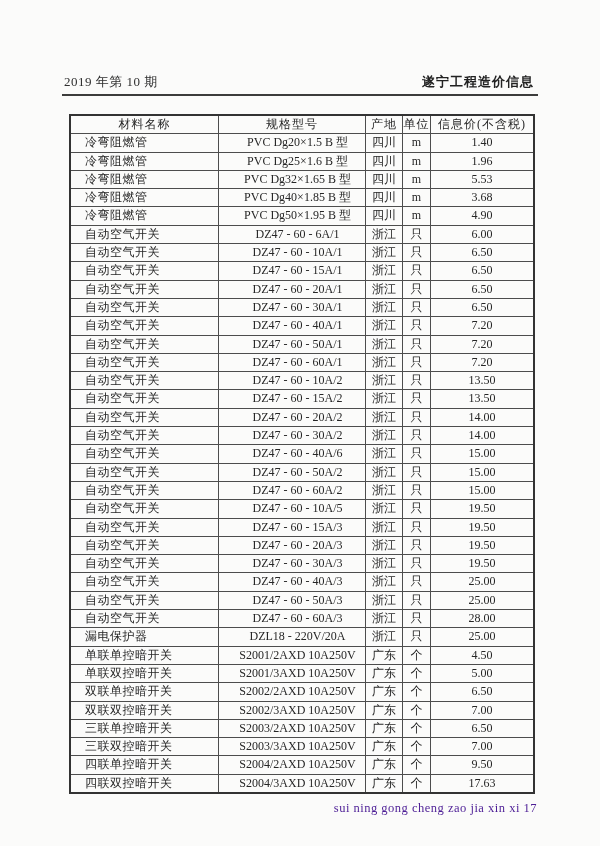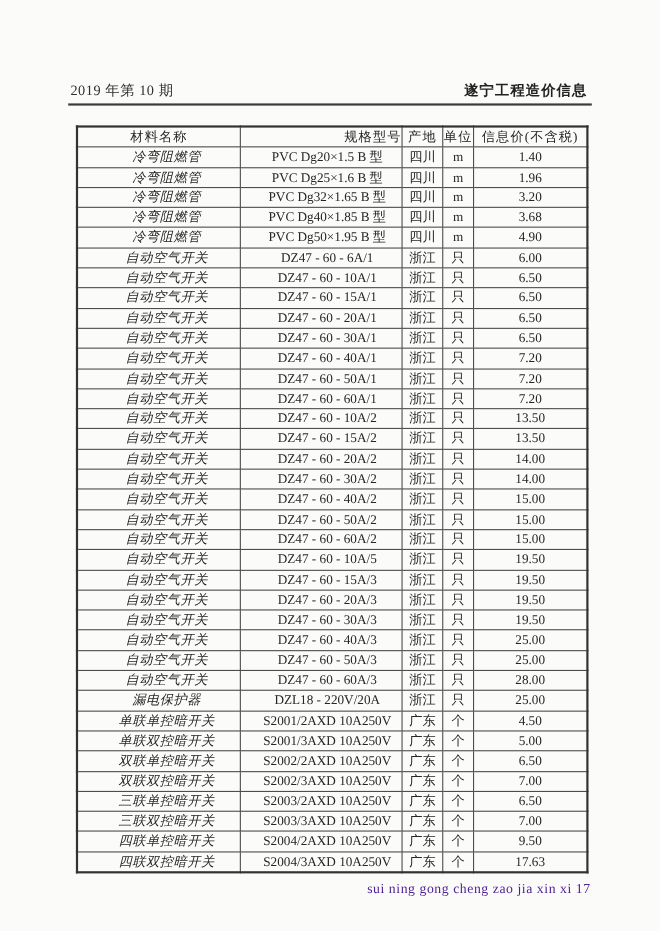--- a/index.html
+++ b/index.html
@@ -40,21 +40,21 @@
   .price-table th, .price-table td {
     border: 1px solid #4d4d4d;
     height: 17.3px;
     line-height: 17.3px;
     padding: 0;
     overflow: hidden;
     white-space: nowrap;
     font-weight: normal;
   }
   .price-table th { text-align: center; letter-spacing: 1px; }
-  td.c-name  { text-align: center; padding-left: 14px; letter-spacing: 0.5px; font-style: italic; }
+  td.c-name  { text-align: left; padding-left: 14px; letter-spacing: 0.5px; }
   td.c-spec  { text-align: center; padding-left: 11px; }
   td.c-origin, td.c-unit, td.c-price { text-align: center; }
 
   .page-footer {
     position: absolute;
     top: 801px; right: 63px;
     font-size: 12.5px;
     letter-spacing: 0.5px;
     color: #4c1d95;
   }
@@ -68,21 +68,21 @@
     <span class="issue">2019 年第 10 期</span>
     <span class="pub">遂宁工程造价信息</span>
   </div>
 
   <div class="header-rule"></div>
 
   <table class="price-table">
     <thead>
       <tr>
           <th style="width: 147px; margin-left: 36px;">材料名称</th>
-          <th style="width: 146px; text-align: right;">规格型号</th>
+          <th style="width: 146px;">规格型号</th>
           <th style="width: 36px;">产地</th>
           <th style="width: 27px;">单位</th>
           <th style="width: 102px;">信息价(不含税)</th>
         </tr>
     </thead>
     <tbody>
         <tr>
     <td class="c-name">冷弯阻燃管</td>
     <td class="c-spec">PVC Dg20×1.5 B 型</td>
     <td class="c-origin">四川</td>
@@ -94,21 +94,21 @@
     <td class="c-spec">PVC Dg25×1.6 B 型</td>
     <td class="c-origin">四川</td>
     <td class="c-unit">m</td>
     <td class="c-price">1.96</td>
   </tr>
         <tr>
     <td class="c-name">冷弯阻燃管</td>
     <td class="c-spec">PVC Dg32×1.65 B 型</td>
     <td class="c-origin">四川</td>
     <td class="c-unit">m</td>
-    <td class="c-price">3.20</td>
+    <td class="c-price">5.53</td>
   </tr>
         <tr>
     <td class="c-name">冷弯阻燃管</td>
     <td class="c-spec">PVC Dg40×1.85 B 型</td>
     <td class="c-origin">四川</td>
     <td class="c-unit">m</td>
     <td class="c-price">3.68</td>
   </tr>
         <tr>
     <td class="c-name">冷弯阻燃管</td>
@@ -196,21 +196,21 @@
   </tr>
         <tr>
     <td class="c-name">自动空气开关</td>
     <td class="c-spec">DZ47 - 60 - 30A/2</td>
     <td class="c-origin">浙江</td>
     <td class="c-unit">只</td>
     <td class="c-price">14.00</td>
   </tr>
         <tr>
     <td class="c-name">自动空气开关</td>
-    <td class="c-spec">DZ47 - 60 - 40A/2</td>
+    <td class="c-spec">DZ47 - 60 - 40A/6</td>
     <td class="c-origin">浙江</td>
     <td class="c-unit">只</td>
     <td class="c-price">15.00</td>
   </tr>
         <tr>
     <td class="c-name">自动空气开关</td>
     <td class="c-spec">DZ47 - 60 - 50A/2</td>
     <td class="c-origin">浙江</td>
     <td class="c-unit">只</td>
     <td class="c-price">15.00</td>

